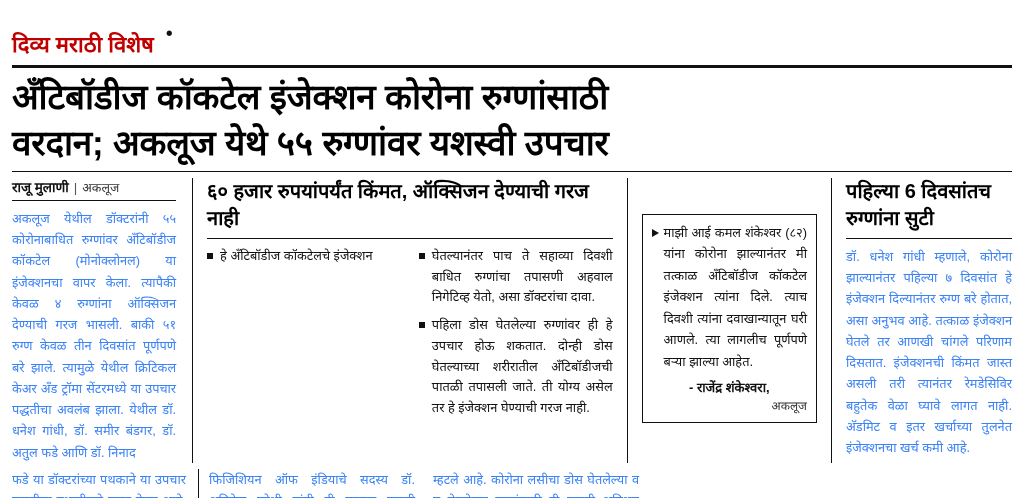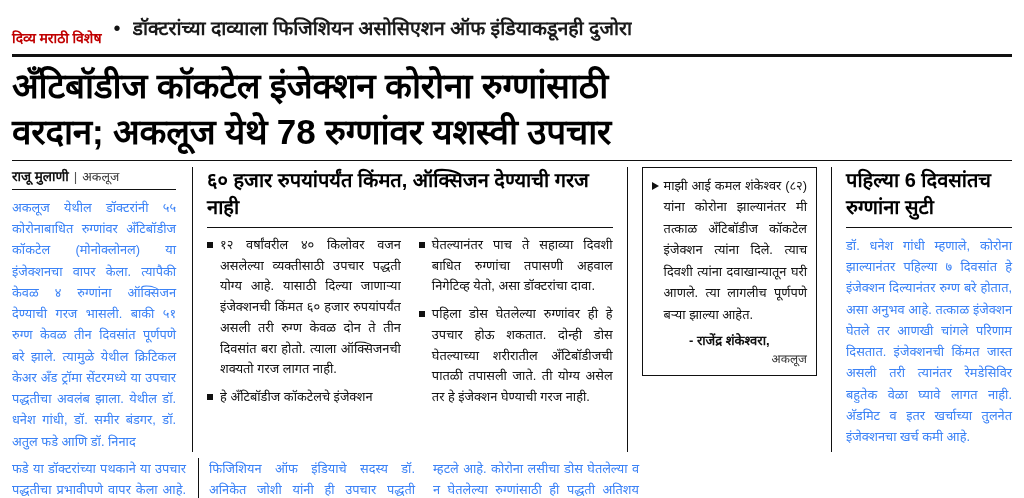--- a/index.html
+++ b/index.html
@@ -24,23 +24,23 @@
   }
 
   
   .kicker-row {
     display: flex;
     align-items: center;
     gap: 10px;
     padding: 2px 0 4px 0;
   }
   .kicker-brand {
-    font-family: Liberation Serif, serif;
-    font-weight: bold;
-    font-size: 14px;
+    font-family: Liberation Sans, sans-serif;
+    font-weight: bold;
+    font-size: 22px;
     color: #c00000;
     letter-spacing: 0px;
     white-space: nowrap;
     margin-top: 20px;
   }
   .kicker-bullet {
     color: #111;
     font-size: 20px;
     line-height: 1;
     margin: 0 2px;
@@ -150,20 +150,21 @@
     width: 6px; height: 6px;
     background: #111;
   }
 
   
   .quote-box {
     border: 1px solid #111;
     padding: 7px 9px 8px 9px;
     box-sizing: border-box;
     background: #fff;
+    margin-top: 36px;
   }
   .quote-text {
     font-family: "Liberation Sans", sans-serif;
     font-size: 12.8px;
     line-height: 1.68;
     color: #111;
     text-align: justify;
     position: relative;
     padding-left: 12px;
   }
@@ -199,28 +200,27 @@
   .bottom-strip .bc { box-sizing: border-box; }
 </style>
 </head>
 <body>
 
 <div class="page">
 
   <div class="kicker-row">
     <span class="kicker-brand">दिव्य मराठी विशेष</span>
     <span class="kicker-bullet">•</span>
-    <span class="kicker-sub">डॉक्टरांच्या दाव्याला फिजिशियन असोसिएशन ऑफ इंडियाकडूनही दुजोरा</span>
   </div>
 
   <hr class="rule-thick">
 
   <div class="headline">
     <span class="l2">अँटिबॉडीज कॉकटेल इंजेक्शन कोरोना रुग्णांसाठी</span>
-    <span class="l2">वरदान; अकलूज येथे 78 रुग्णांवर यशस्वी उपचार</span>
+    <span class="l2">वरदान; अकलूज येथे ५५ रुग्णांवर यशस्वी उपचार</span>
   </div>
 
   <hr class="rule-thin">
 
   <div class="content">
 
     <div class="col col-1">
       <div class="byline">
         <span>राजू मुलाणी</span>
         <span class="sep">|</span>
@@ -231,21 +231,20 @@
     </div>
 
     <div class="vdiv"></div>
 
     <div class="col col-2">
       <div class="subhead">६० हजार रुपयांपर्यंत किंमत, ऑक्सिजन देण्याची गरज नाही</div>
       <div style="border-top:1px solid #111; margin:0 0 7px 0;"></div>
       <div class="two-sub">
         <div class="sub-col">
           <ul class="bullets">
-            <li>१२ वर्षांवरील ४० किलोवर वजन असलेल्या व्यक्तीसाठी उपचार पद्धती योग्य आहे. यासाठी दिल्या जाणाऱ्या इंजेक्शनची किंमत ६० हजार रुपयांपर्यंत असली तरी रुग्ण केवळ दोन ते तीन दिवसांत बरा होतो. त्याला ऑक्सिजनची शक्यतो गरज लागत नाही.</li>
             <li>हे अँटिबॉडीज कॉकटेलचे इंजेक्शन</li>
           </ul>
         </div>
         <div class="sub-col">
           <ul class="bullets">
             <li>घेतल्यानंतर पाच ते सहाव्या दिवशी बाधित रुग्णांचा तपासणी अहवाल निगेटिव्ह येतो, असा डॉक्टरांचा दावा.</li>
             <li>पहिला डोस घेतलेल्या रुग्णांवर ही हे उपचार होऊ शकतात. दोन्ही डोस घेतल्याच्या शरीरातील अँटिबॉडीजची पातळी तपासली जाते. ती योग्य असेल तर हे इंजेक्शन घेण्याची गरज नाही.</li>
           </ul>
         </div>
       </div>

